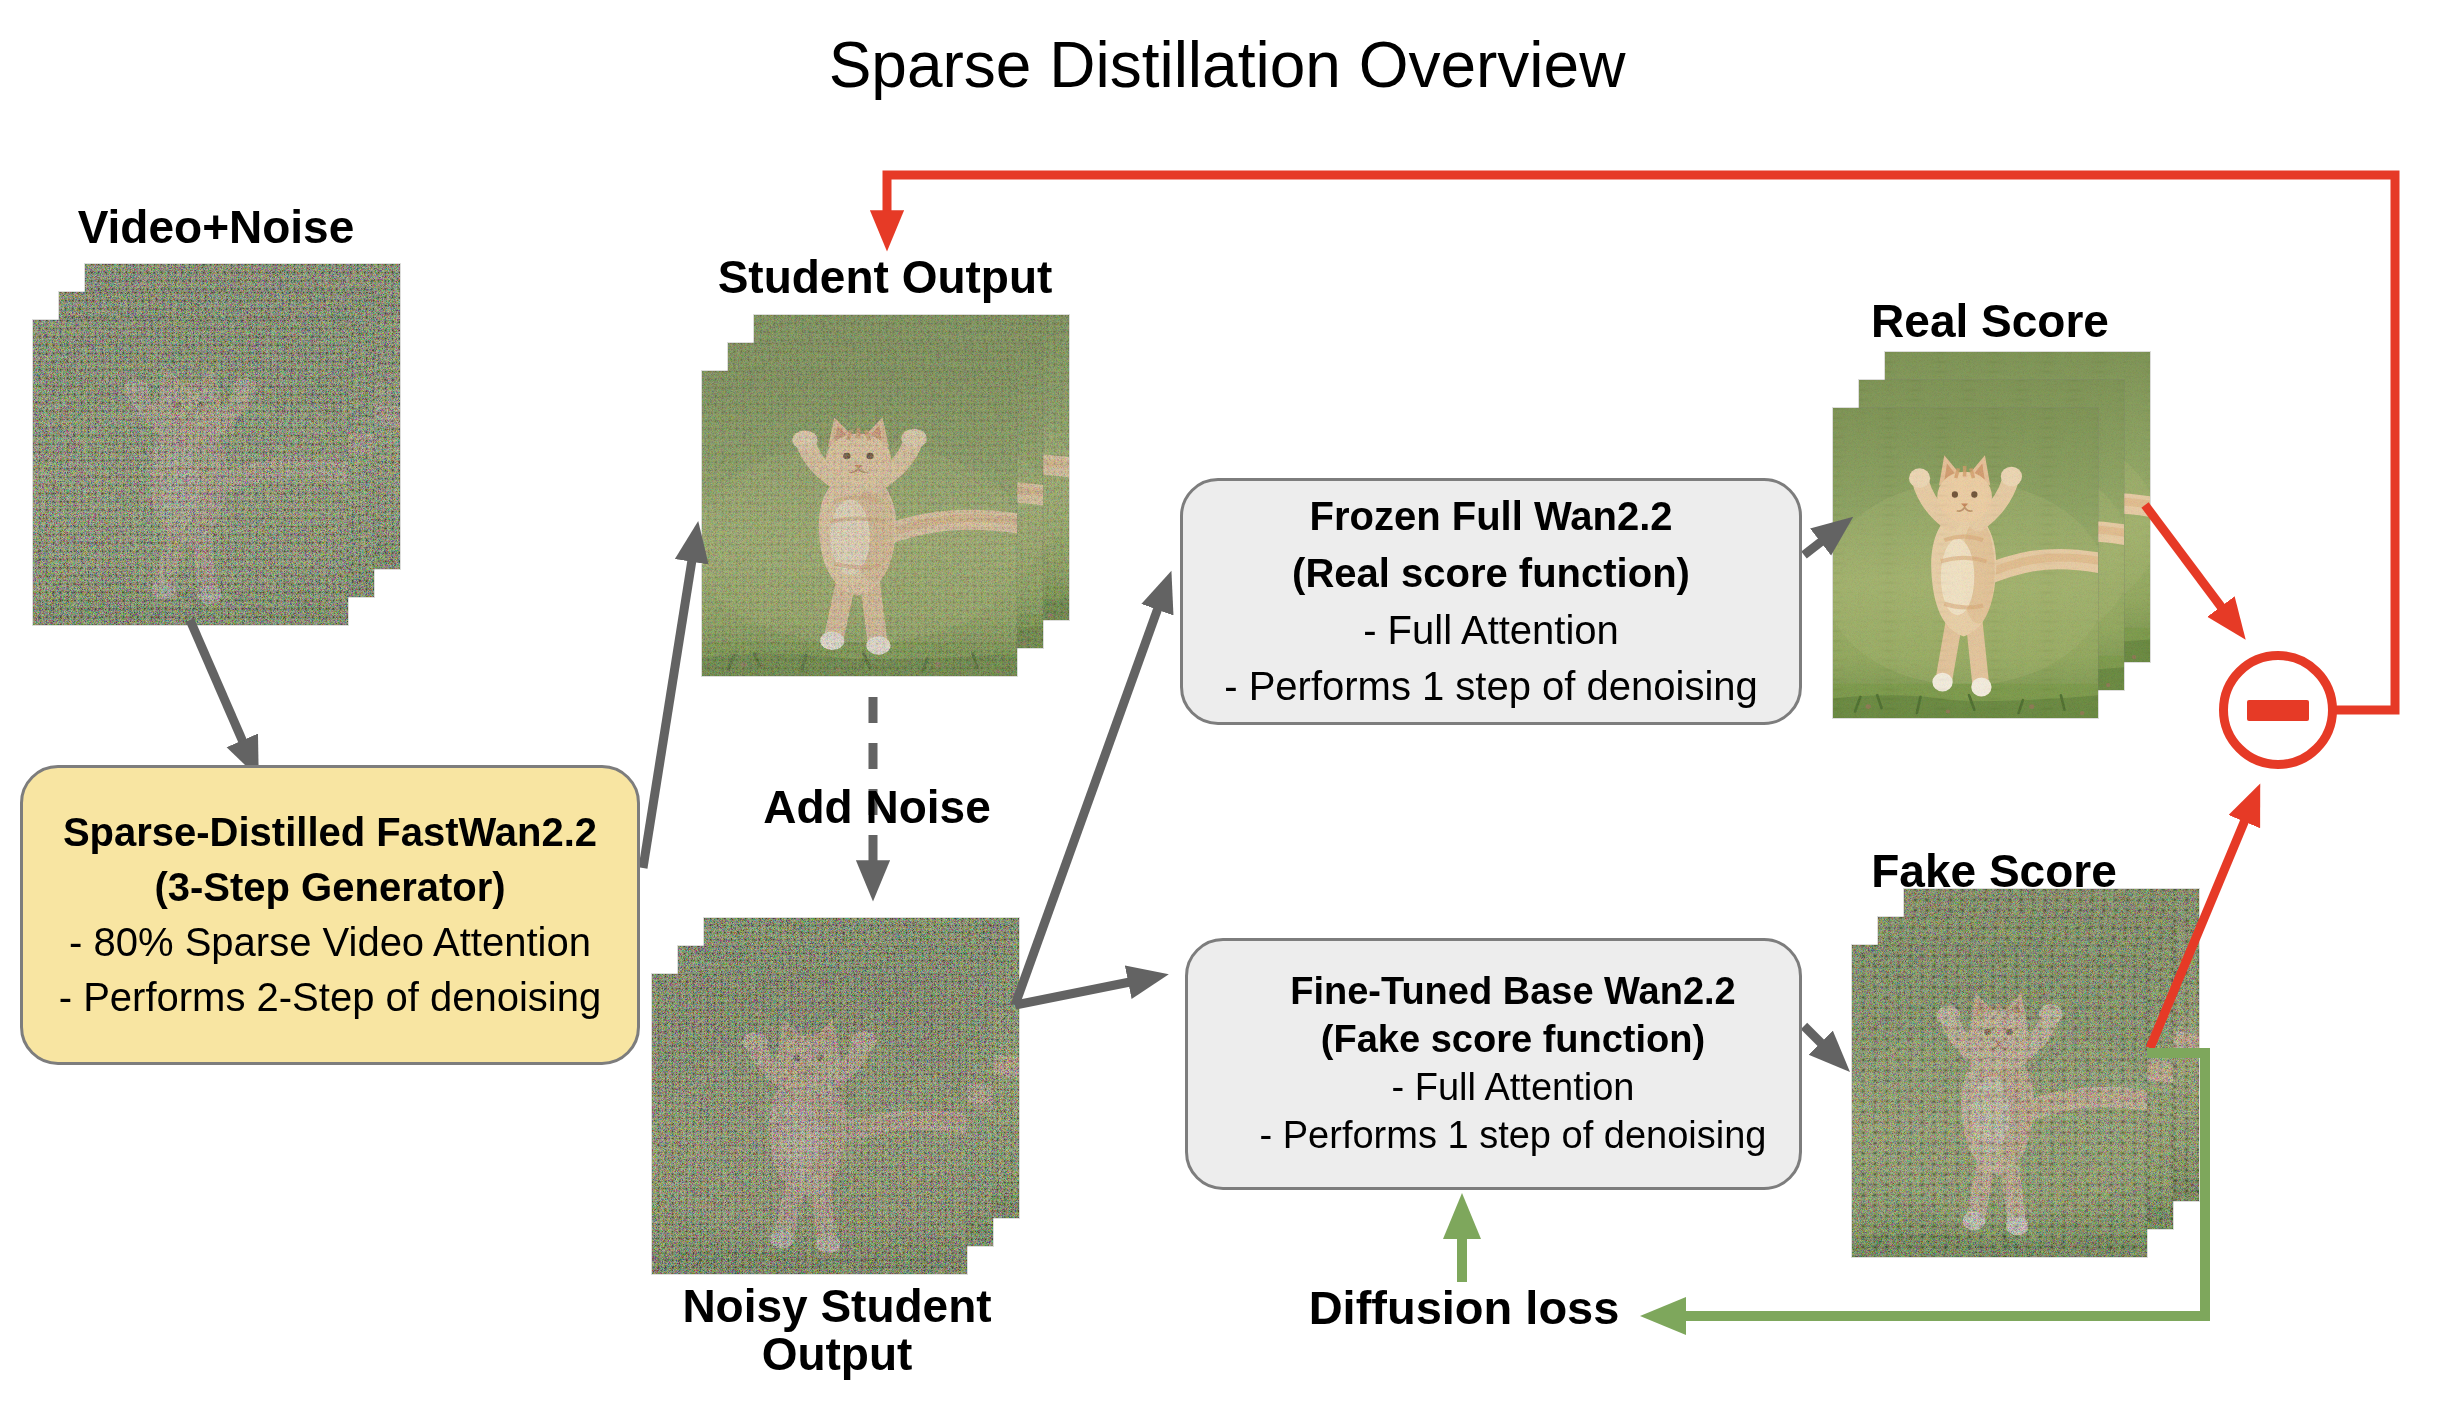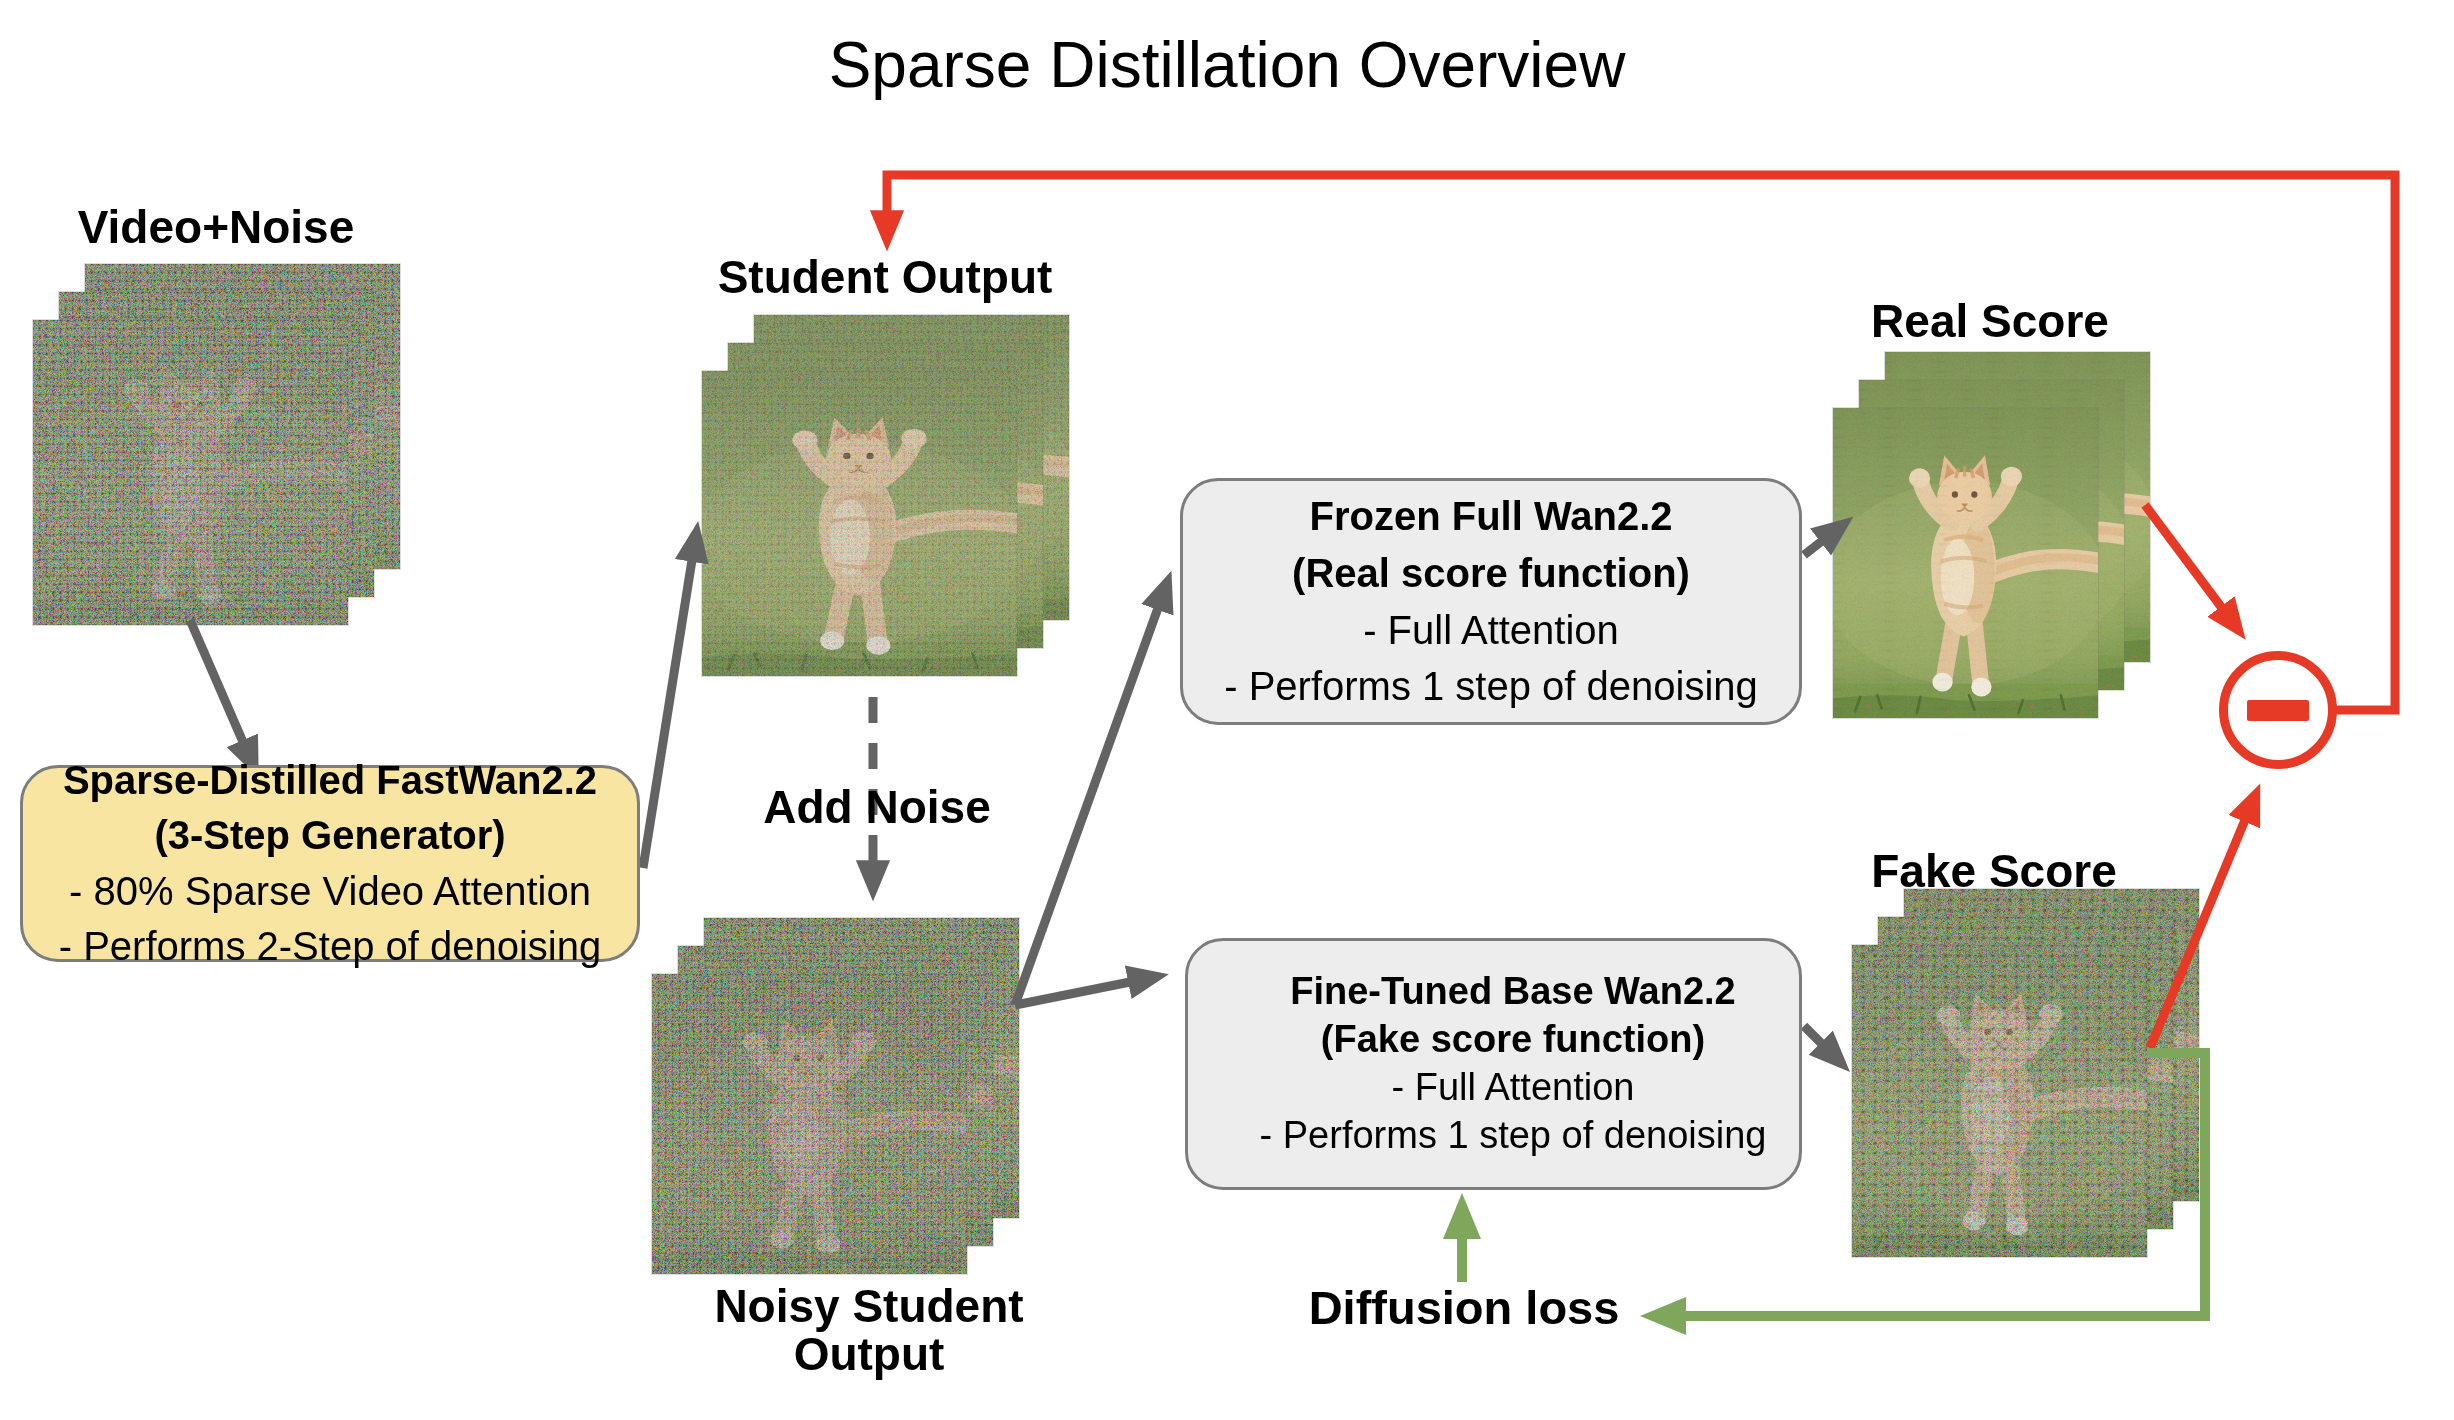--- a/index.html
+++ b/index.html
@@ -1176,31 +1176,31 @@
   </svg>
 
   <div class="title txt" style="left:1227px;top:28px;">Sparse Distillation Overview</div>
 
   <div class="label txt" style="left:216px;top:204px;">Video+Noise</div>
 
   <div class="label txt" style="left:885px;top:254px;">Student Output</div>
 
   <div class="label txt" style="left:877px;top:784px;">Add Noise</div>
 
-  <div class="label txt" style="left:837px;top:1283px;margin-left:32px;">Noisy Student
+  <div class="label txt" style="left:837px;top:1283px;">Noisy Student
 Output</div>
 
 
   <div class="label txt" style="left:1990px;top:298px;">Real Score</div>
 
   <div class="label txt" style="left:1994px;top:848px;">Fake Score</div>
 
   <div class="label txt" style="left:1464px;top:1284px;font-size:47px;">Diffusion loss</div>
 
-  <div class="dbox box-generator txt" style="left:20px;top:765px;width:620px;height:197px;">
+  <div class="dbox box-generator txt" style="left:20px;top:765px;width:620px;height:300px;">
     <div class="ln b">Sparse-Distilled FastWan2.2</div>
     <div class="ln b">(3-Step Generator)</div>
     <div class="ln">- 80% Sparse Video Attention</div>
     <div class="ln">- Performs 2-Step of denoising</div>
   </div>
 
   <div class="dbox box-score txt" style="left:1180px;top:478px;width:622px;height:247px;">
     <div class="ln b">Frozen Full Wan2.2</div>
     <div class="ln b">(Real score function)</div>
     <div class="ln">- Full Attention</div>

